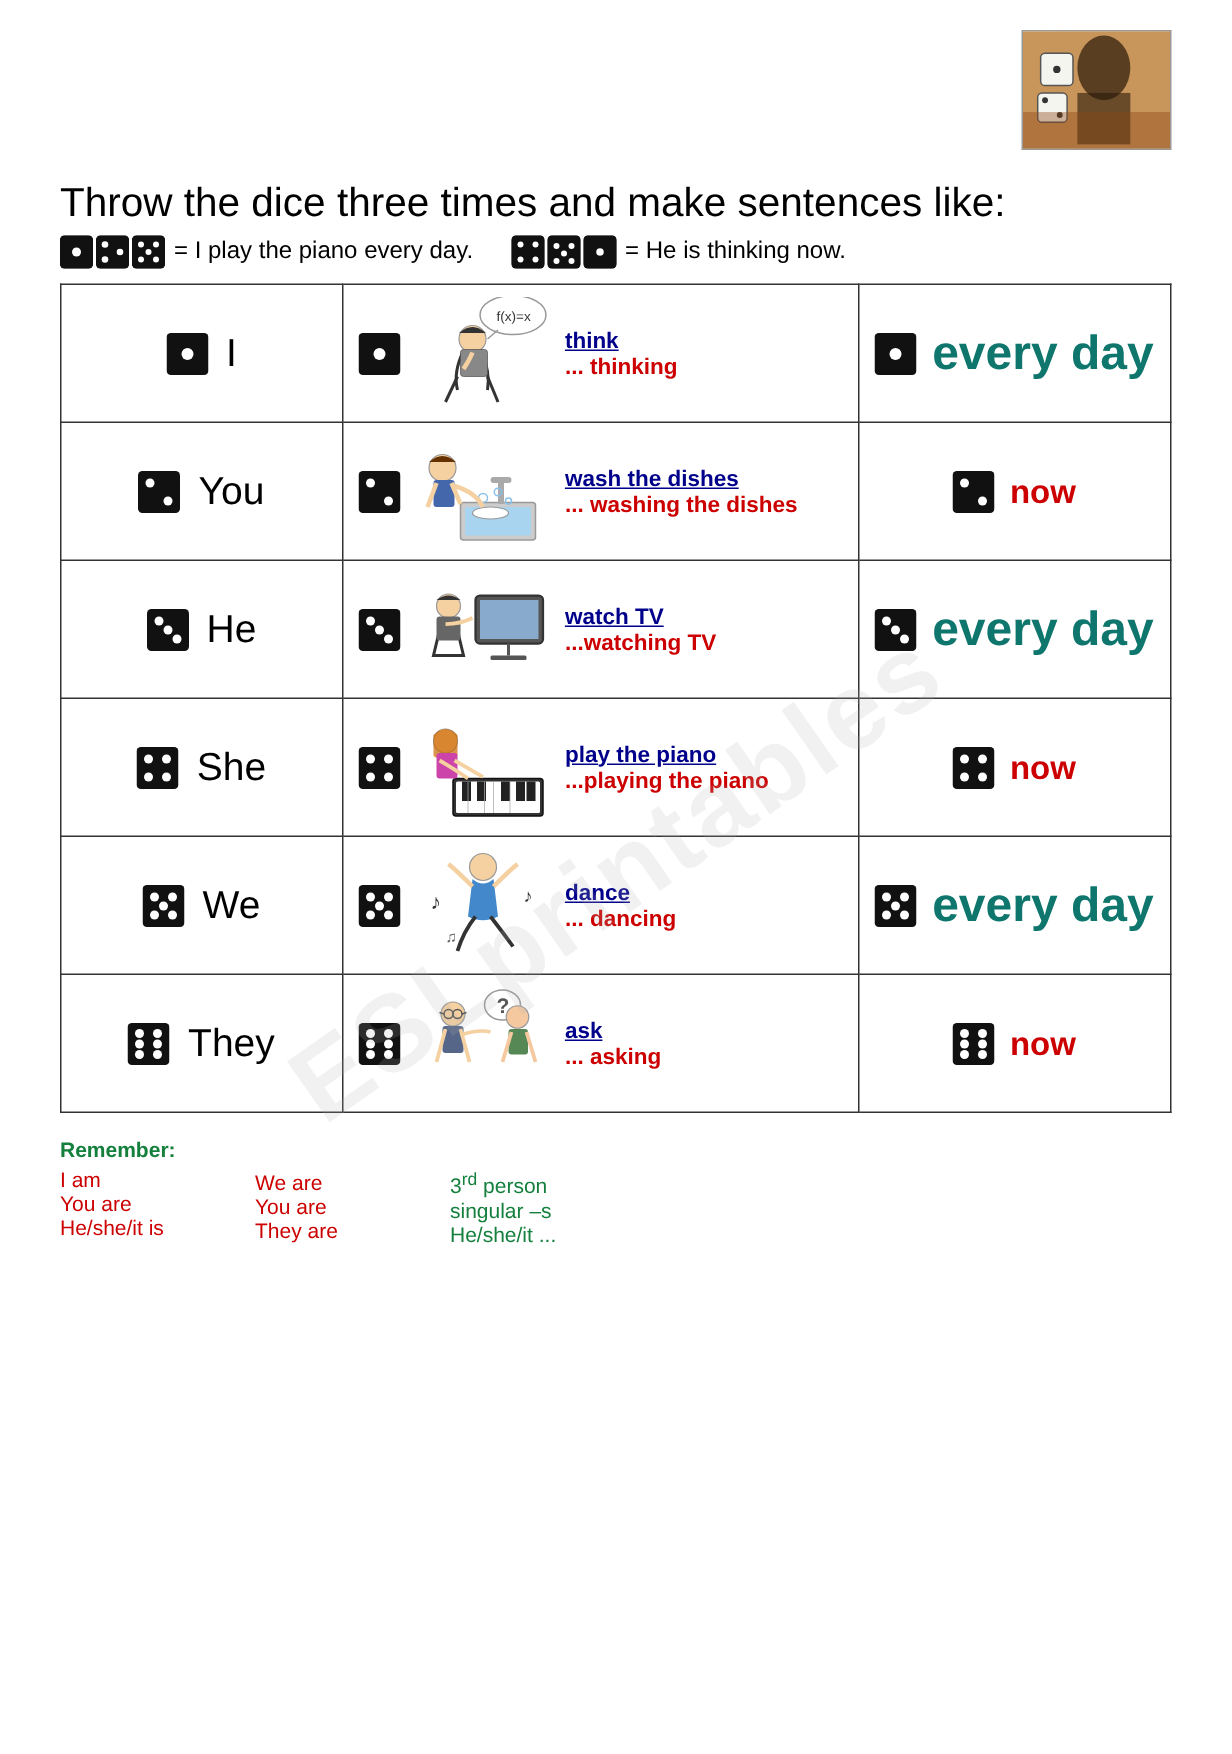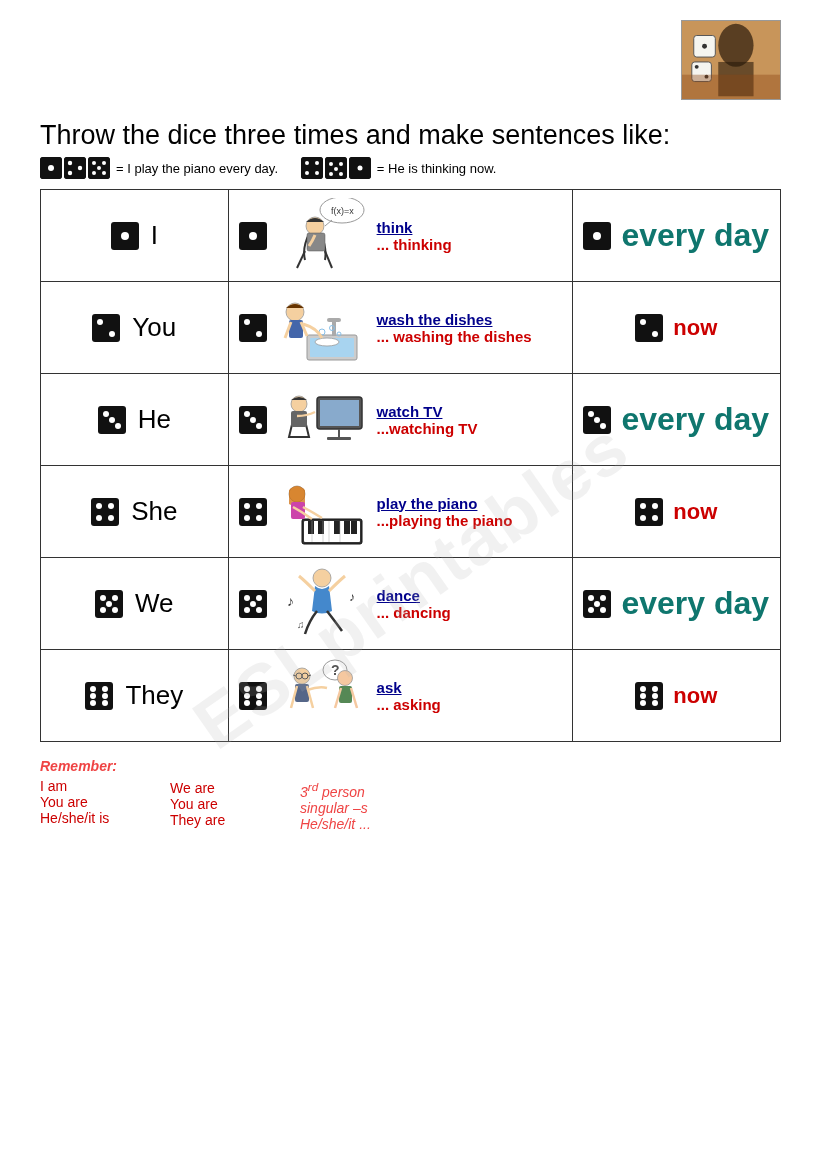--- a/index.html
+++ b/index.html
@@ -60,21 +60,21 @@
       margin-top: 10px;
       margin-bottom: 6px;
       font-family: Arial, sans-serif;
     }
 
     .instruction-examples {
       display: flex;
       align-items: center;
       gap: 6px;
       margin-bottom: 10px;
-      font-size: 13px;
+      font-size: 16px;
     }
 
     .dice-group {
       display: flex;
       gap: 2px;
       align-items: center;
     }
 
     
     .main-table {
@@ -184,21 +184,21 @@
       font-weight: bold;
       margin-bottom: 4px;
     }
 
     .remember-col {
       min-width: 100px;
     }
 
     .text-red { color: #cc0000; }
     .text-blue { color: #00008B; }
-    .text-black { color: #ef4444; font-style: italic; }
+    .text-black { color: #15803d; }
 
     
     .watermark {
       position: absolute;
       left: 50%;
       top: 50%;
       transform: translate(-50%, -50%) rotate(-35deg);
       font-size: 72px;
       color: rgba(180,180,180,0.18);
       font-weight: bold;

